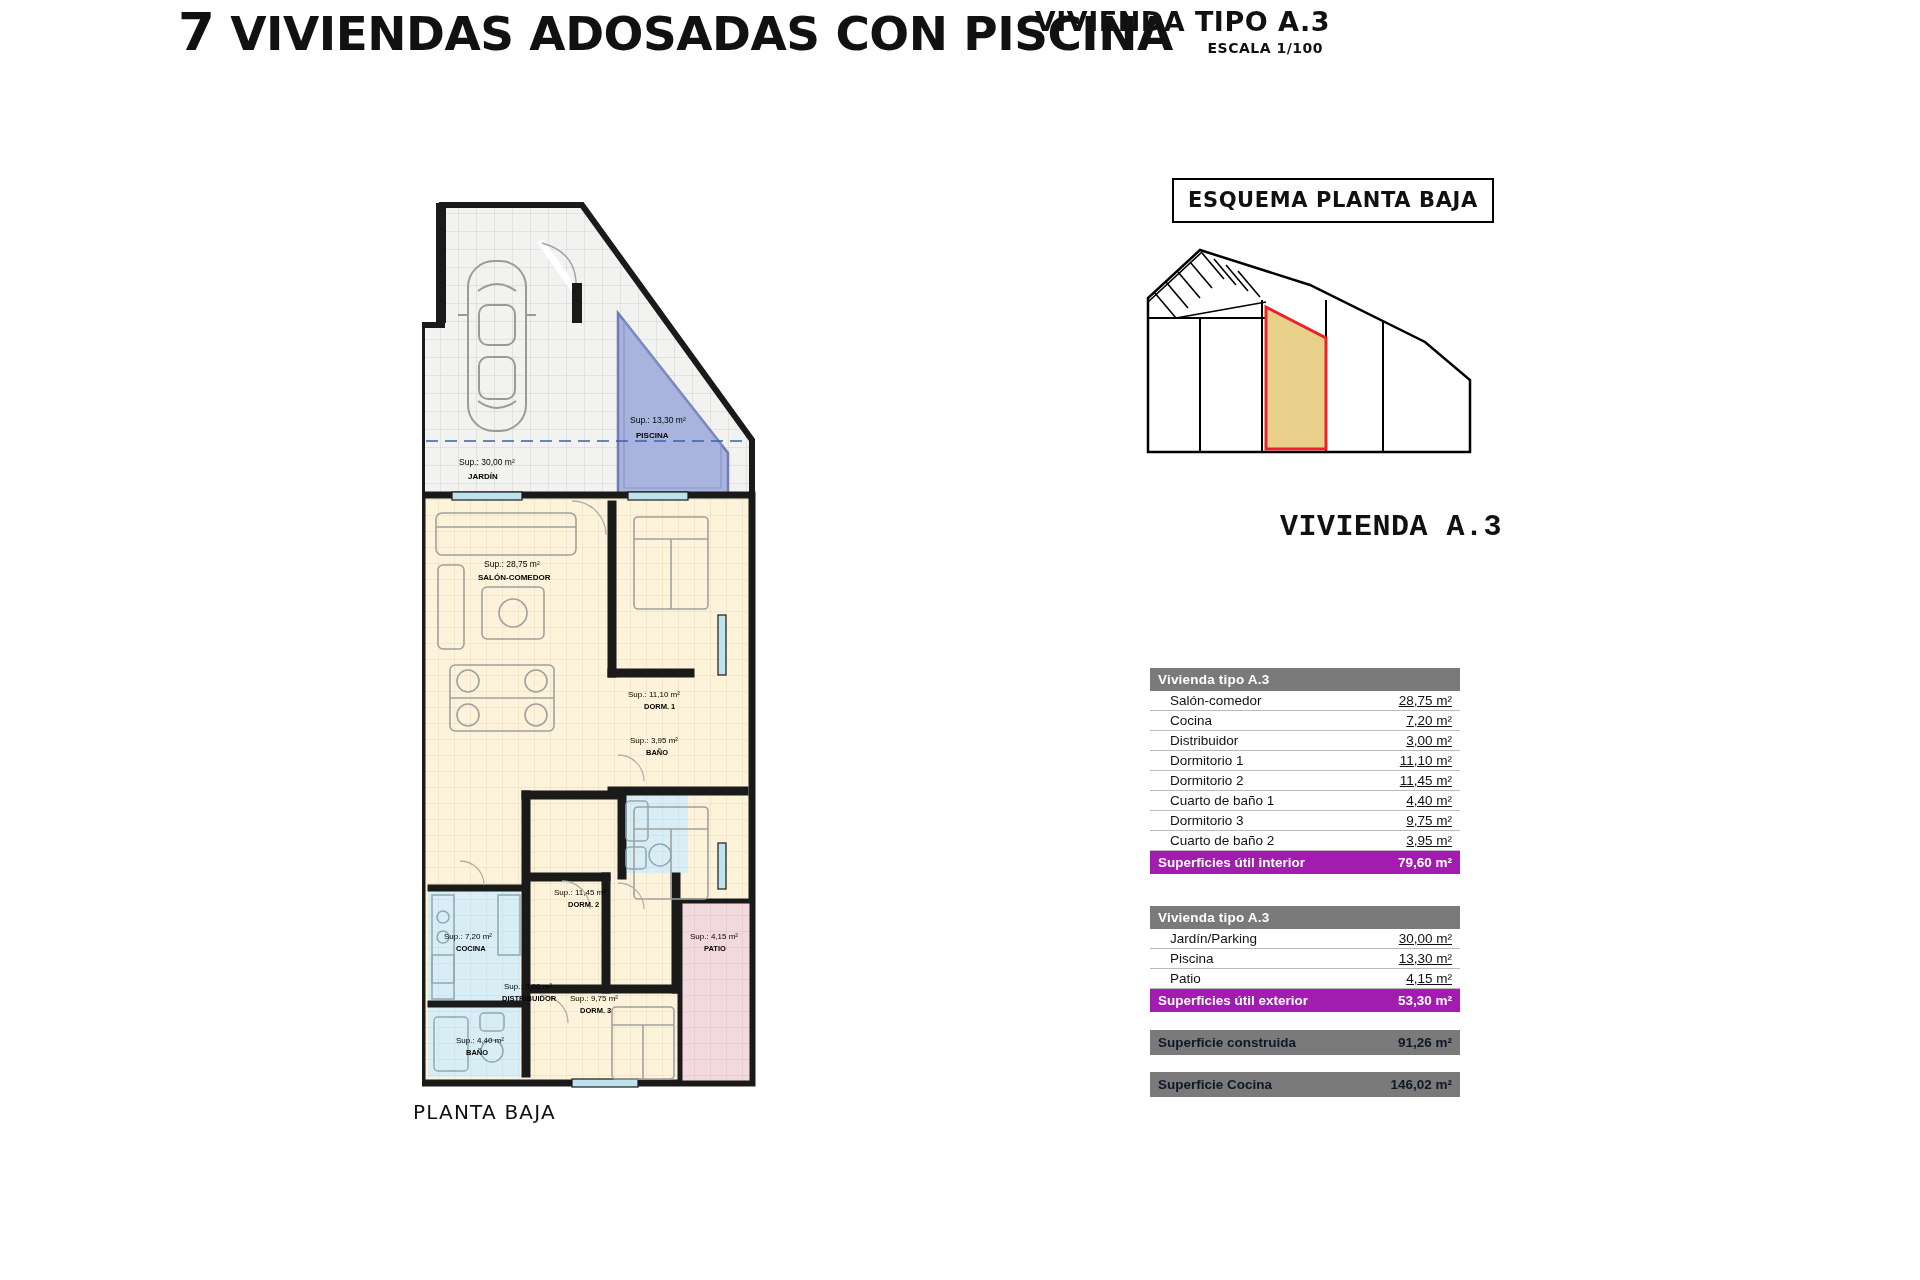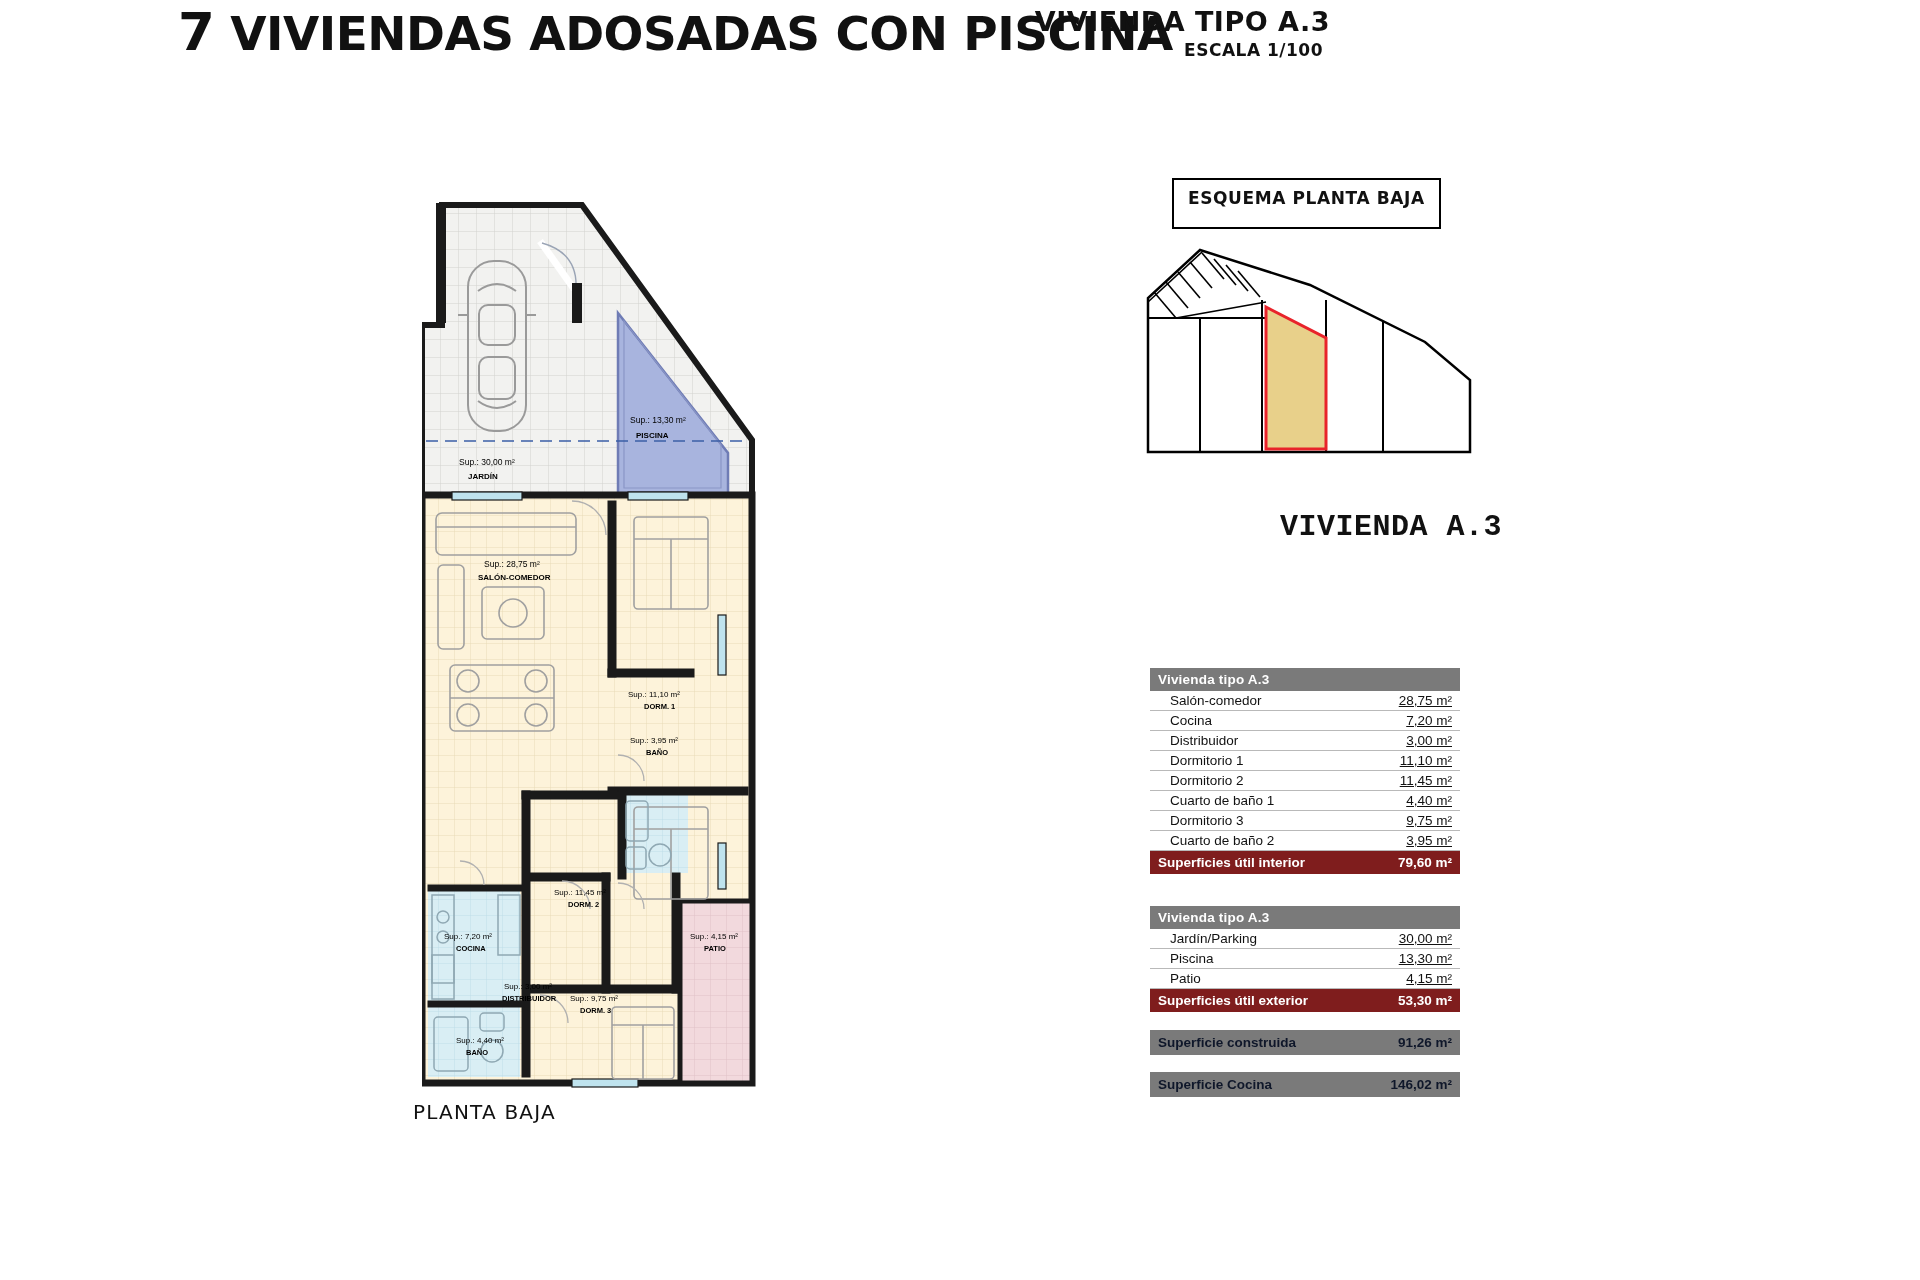--- a/index.html
+++ b/index.html
@@ -24,31 +24,31 @@
   }
   .main-title .big{font-size:52px;}
   .type-title{
     position:absolute;right:590px;top:6px;
     font-size:27px;font-weight:bold;letter-spacing:0.5px;
     white-space:nowrap;
     font-family:"DejaVu Sans", sans-serif;
   }
   .scale-title{
     position:absolute;right:597px;top:40px;
-    font-size:17px;font-weight:bold;letter-spacing:0.5px;
+    font-size:14px;font-weight:bold;letter-spacing:0.5px;
     white-space:nowrap;
     font-family:"DejaVu Sans", sans-serif;
   }
 
   
   .scheme-label{
     position:absolute;left:1172px;top:178px;
     border:2px solid #000;
-    padding:8px 14px 19px 14px;
-    font-size:17px;font-weight:bold;letter-spacing:0.6px;
+    padding:8px 14px 9px 14px;
+    font-size:21px;font-weight:bold;letter-spacing:0.6px;
     font-family:"DejaVu Sans", sans-serif;
     background:#fff;
   }
   .scheme-wrap{position:absolute;left:1140px;top:230px;width:350px;height:240px;}
   .scheme-caption{
     position:absolute;left:1280px;top:510px;
     font-size:30px;font-weight:bold;letter-spacing:0.5px;
     font-family:Liberation Mono, monospace;
   }
 
@@ -72,21 +72,21 @@
     letter-spacing:0.2px;
   }
   .tbl .row{
     display:flex;justify-content:space-between;
     padding:2px 8px 2px 20px;
     border-bottom:1px solid #b9b9b9;
     background:#fff;
   }
   .tbl .row span.v{font-variant-numeric:tabular-nums;text-decoration:underline;}
   .tbl .total{
-    background:#7f1d1d;color:#fff;font-weight:bold;
+    background:#a21caf;color:#fff;font-weight:bold;
     display:flex;justify-content:space-between;
     padding:4px 8px;
   }
   .tbl .single{
     background:#7a7a7a;color:#0f172a;font-weight:bold;
     display:flex;justify-content:space-between;
     padding:5px 8px;
   }
   .t1{left:1150px;top:668px;}
   .t2{left:1150px;top:906px;}

